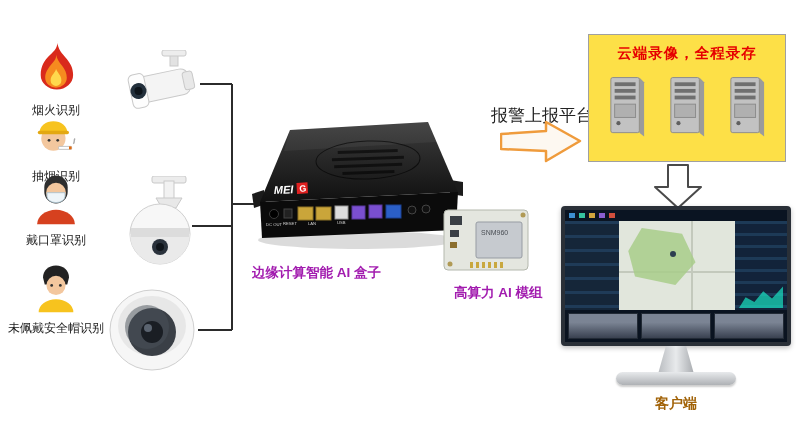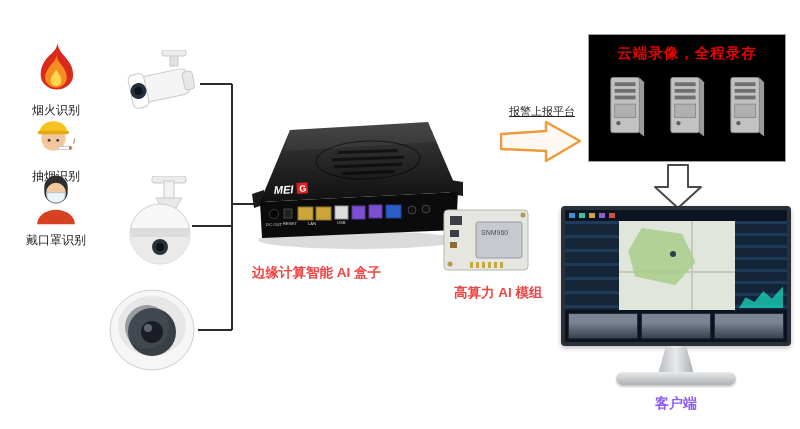--- a/index.html
+++ b/index.html
@@ -5,26 +5,26 @@
   * { margin:0; padding:0; box-sizing:border-box; }
   body { font-family:"Liberation Sans","DejaVu Sans",sans-serif; background:#fff; }
   .canvas { position:relative; width:800px; height:429px; background:#ffffff; overflow:hidden; }
   .abs { position:absolute; }
 
   
   .recog { position:absolute; width:112px; text-align:center; left:0; }
   .recog .rlabel { font-size:12px; color:#1a1a1a; margin-top:2px; white-space:nowrap; }
 
   
-  .dev-label { position:absolute; font-size:13.5px; font-weight:600; color:#ef4444; }
-  .alarm-label { position:absolute; left:486px; top:104px; width:112px; text-align:center; font-size:11px; color:#222;text-decoration:underline; }
-  .client-label { position:absolute; left:560px; top:395px; width:232px; text-align:center; font-size:14px; font-weight:bold; color:#8b5cf6; }
-
-  
-  .cloud-box { position:absolute; left:588px; top:34px; width:198px; height:128px; border:1.5px solid #a0a0a0; background:#000000; }
+  .dev-label { position:absolute; font-size:13.5px; font-weight:600; color:#a21caf; }
+  .alarm-label { position:absolute; left:486px; top:104px; width:112px; text-align:center; font-size:17px; color:#222; }
+  .client-label { position:absolute; left:560px; top:395px; width:232px; text-align:center; font-size:14px; font-weight:bold; color:#a16207; }
+
+  
+  .cloud-box { position:absolute; left:588px; top:34px; width:198px; height:128px; border:1.5px solid #a0a0a0; background:#fde047; }
   .cloud-title { color:#e60000; font-weight:bold; font-size:14.5px; text-align:center; margin-top:9px; letter-spacing:1px; }
   .server-row { display:flex; justify-content:center; gap:22px; margin-top:12px; }
 
   
   .monitor { position:absolute; left:560px; top:206px; width:232px; }
   .m-frame { position:relative; width:230px; height:140px; margin:0 auto; background:#13202f; border:4px solid #2a3038; border-radius:4px; box-shadow:0 2px 5px rgba(0,0,0,.25); }
   .scr-top { position:absolute; top:0; left:0; right:0; height:11px; background:#0a1422; display:flex; align-items:center; gap:4px; padding-left:4px; }
   .scr-top span { width:6px; height:5px; display:inline-block; }
   .sq1{background:#3d8fd1;} .sq2{background:#35c4a0;} .sq3{background:#d1a53d;} .sq4{background:#8a5fd1;} .sq5{background:#d14f3d;}
   .scr-left { position:absolute; top:11px; left:0; width:54px; bottom:32px; background:#152639;
@@ -81,20 +81,30 @@
   <div class="recog" style="top:172px">
     <svg viewBox="0 0 60 60" width="54" height="54">
       <path d="M17 17a13 13 0 0 1 26 0v5a13 13 0 0 1-26 0z" fill="#2e2e2e"></path>
       <circle cx="30" cy="23" r="11" fill="#f3c79e"></circle>
       <path d="M20 23h20v4a10 7 0 0 1-20 0z" fill="#eef5f9" stroke="#a9c2cf" stroke-width="1"></path>
       <path d="M9 58a21 16 0 0 1 42 0z" fill="#d6411f"></path>
     </svg>
     <div class="rlabel">戴口罩识别</div>
   </div>
 
+  <div class="recog" style="top:262px">
+    <svg viewBox="0 0 60 60" width="52" height="52">
+      <path d="M30 4c9 0 15 6 15 14l-2 8H17l-2-8c0-8 6-14 15-14z" fill="#222"></path>
+      <circle cx="30" cy="27" r="11" fill="#f3c79e"></circle>
+      <circle cx="25" cy="27" r="1.6" fill="#333"></circle>
+        <circle cx="35" cy="27" r="1.6" fill="#333"></circle>
+      <path d="M10 58a20 15 0 0 1 40 0z" fill="#f7c31e"></path>
+    </svg>
+    <div class="rlabel">未佩戴安全帽识别</div>
+  </div>
 
 
   <svg class="abs" style="left:120px;top:50px" viewBox="0 0 85 70" width="85" height="70">
     <rect x="50" y="2" width="8" height="14" fill="#e2e2e2" stroke="#c9c9c9"></rect>
     <rect x="42" y="0" width="24" height="6" rx="2" fill="#ededed" stroke="#c9c9c9"></rect>
     <g transform="rotate(-12 42 36)">
       <rect x="18" y="23" width="52" height="26" rx="8" fill="#f4f4f4" stroke="#c9c9c9"></rect>
       <rect x="10" y="19" width="16" height="34" rx="5" fill="#fdfdfd" stroke="#c9c9c9"></rect>
       <circle cx="18" cy="36" r="8" fill="#23303c"></circle>
       <circle cx="18" cy="36" r="4" fill="#0d141a"></circle>

